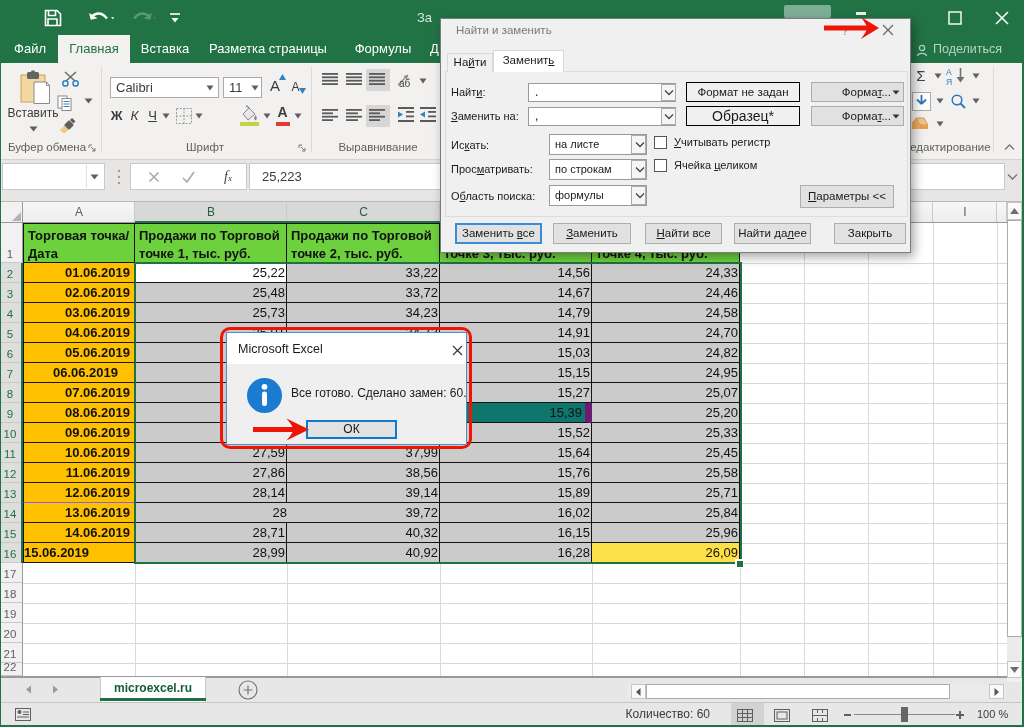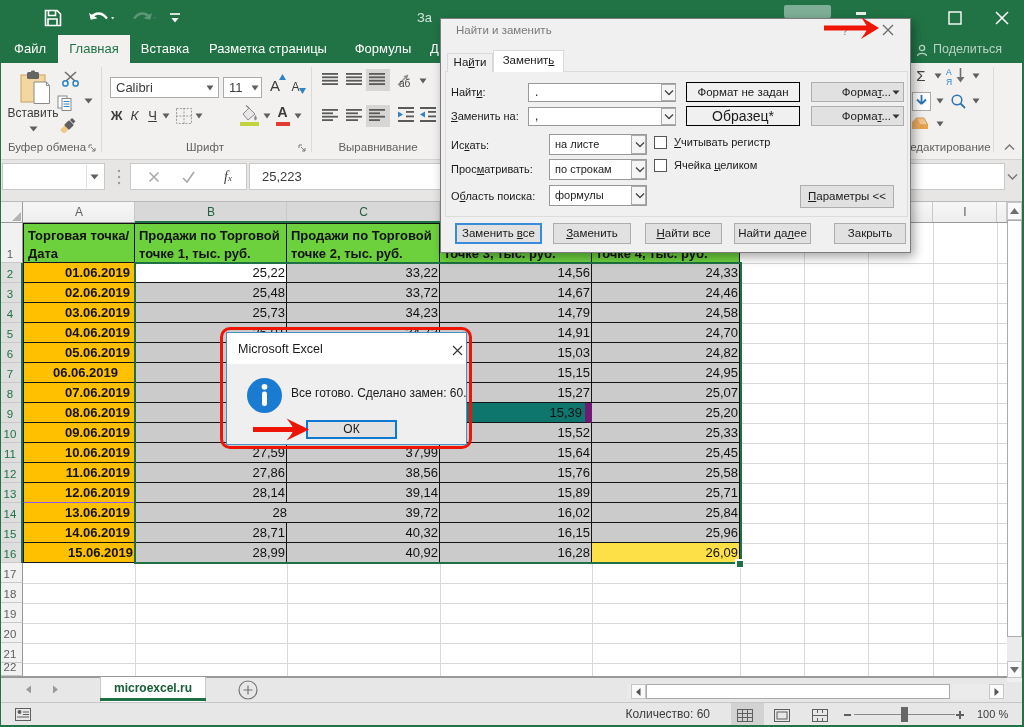--- a/index.html
+++ b/index.html
@@ -392,21 +392,21 @@
 <div class="" style="left:23px;top:343px;width:112px;height:20px;background:#FFC000;border-right:1px solid #141414;border-bottom:1px solid #141414;font-size:13px;font-weight:bold;color:#111;text-align:right;padding-right:4px;line-height:19px;border-left:1px solid #141414">05.06.2019</div>
 <div class="" style="left:23px;top:363px;width:112px;height:20px;background:#FFC000;border-right:1px solid #141414;border-bottom:1px solid #141414;font-size:13px;font-weight:bold;color:#111;text-align:right;padding-right:16px;line-height:19px;border-left:1px solid #141414">06.06.2019</div>
 <div class="" style="left:23px;top:383px;width:112px;height:20px;background:#FFC000;border-right:1px solid #141414;border-bottom:1px solid #141414;font-size:13px;font-weight:bold;color:#111;text-align:right;padding-right:4px;line-height:19px;border-left:1px solid #141414">07.06.2019</div>
 <div class="" style="left:23px;top:403px;width:112px;height:20px;background:#FFC000;border-right:1px solid #141414;border-bottom:1px solid #141414;font-size:13px;font-weight:bold;color:#111;text-align:right;padding-right:4px;line-height:19px;border-left:1px solid #141414">08.06.2019</div>
 <div class="" style="left:23px;top:423px;width:112px;height:20px;background:#FFC000;border-right:1px solid #141414;border-bottom:1px solid #141414;font-size:13px;font-weight:bold;color:#111;text-align:right;padding-right:4px;line-height:19px;border-left:1px solid #141414">09.06.2019</div>
 <div class="" style="left:23px;top:443px;width:112px;height:20px;background:#FFC000;border-right:1px solid #141414;border-bottom:1px solid #141414;font-size:13px;font-weight:bold;color:#111;text-align:right;padding-right:4px;line-height:19px;border-left:1px solid #141414">10.06.2019</div>
 <div class="" style="left:23px;top:463px;width:112px;height:20px;background:#FFC000;border-right:1px solid #141414;border-bottom:1px solid #141414;font-size:13px;font-weight:bold;color:#111;text-align:right;padding-right:4px;line-height:19px;border-left:1px solid #141414">11.06.2019</div>
 <div class="" style="left:23px;top:483px;width:112px;height:20px;background:#FFC000;border-right:1px solid #141414;border-bottom:1px solid #8b5cf6;font-size:13px;font-weight:bold;color:#111;text-align:right;padding-right:4px;line-height:19px;border-left:1px solid #141414">12.06.2019</div>
 <div class="" style="left:23px;top:503px;width:112px;height:20px;background:#FFC000;border-right:1px solid #141414;border-bottom:1px solid #141414;font-size:13px;font-weight:bold;color:#111;text-align:right;padding-right:4px;line-height:19px;border-left:1px solid #141414">13.06.2019</div>
 <div class="" style="left:23px;top:523px;width:112px;height:20px;background:#FFC000;border-right:1px solid #141414;border-bottom:1px solid #141414;font-size:13px;font-weight:bold;color:#111;text-align:right;padding-right:4px;line-height:19px;border-left:1px solid #141414">14.06.2019</div>
-<div class="" style="left:23px;top:543px;width:112px;height:20px;background:#FFC000;border-right:1px solid #141414;border-bottom:1px solid #141414;font-size:13px;font-weight:bold;color:#111;text-align:right;padding-right:1px;line-height:19px;border-left:1px solid #141414">15.06.2019</div>
+<div class="" style="left:23px;top:543px;width:112px;height:20px;background:#FFC000;border-right:1px solid #141414;border-bottom:1px solid #141414;font-size:13px;font-weight:bold;color:#111;padding-right:1px;line-height:19px;border-left:1px solid #141414">15.06.2019</div>
 <div class="" style="left:135px;top:263px;width:152px;height:20px;background:#fff;border-right:1px solid #141414;border-bottom:1px solid #141414;font-size:13px;color:#111;text-align:right;padding-right:1px;line-height:19px">25,22</div>
 <div class="" style="left:287px;top:263px;width:153px;height:20px;background:#CBCBCB;border-right:1px solid #141414;border-bottom:1px solid #141414;font-size:13px;color:#111;text-align:right;padding-right:1px;line-height:19px">33,22</div>
 <div class="" style="left:440px;top:263px;width:152px;height:20px;background:#CBCBCB;border-right:1px solid #141414;border-bottom:1px solid #141414;font-size:13px;color:#111;text-align:right;padding-right:1px;line-height:19px">14,56</div>
 <div class="" style="left:592px;top:263px;width:148px;height:20px;background:#CBCBCB;border-right:1px solid #141414;border-bottom:1px solid #141414;font-size:13px;color:#111;text-align:right;padding-right:1px;line-height:19px">24,33</div>
 <div class="" style="left:135px;top:283px;width:152px;height:20px;background:#CBCBCB;border-right:1px solid #141414;border-bottom:1px solid #141414;font-size:13px;color:#111;text-align:right;padding-right:1px;line-height:19px">25,48</div>
 <div class="" style="left:287px;top:283px;width:153px;height:20px;background:#CBCBCB;border-right:1px solid #141414;border-bottom:1px solid #141414;font-size:13px;color:#111;text-align:right;padding-right:1px;line-height:19px">33,72</div>
 <div class="" style="left:440px;top:283px;width:152px;height:20px;background:#CBCBCB;border-right:1px solid #141414;border-bottom:1px solid #141414;font-size:13px;color:#111;text-align:right;padding-right:1px;line-height:19px">14,67</div>
 <div class="" style="left:592px;top:283px;width:148px;height:20px;background:#CBCBCB;border-right:1px solid #141414;border-bottom:1px solid #141414;font-size:13px;color:#111;text-align:right;padding-right:1px;line-height:19px">24,46</div>
 <div class="" style="left:135px;top:303px;width:152px;height:20px;background:#CBCBCB;border-right:1px solid #141414;border-bottom:1px solid #141414;font-size:13px;color:#111;text-align:right;padding-right:1px;line-height:19px">25,73</div>
 <div class="" style="left:287px;top:303px;width:153px;height:20px;background:#CBCBCB;border-right:1px solid #141414;border-bottom:1px solid #141414;font-size:13px;color:#111;text-align:right;padding-right:1px;line-height:19px">34,23</div>

